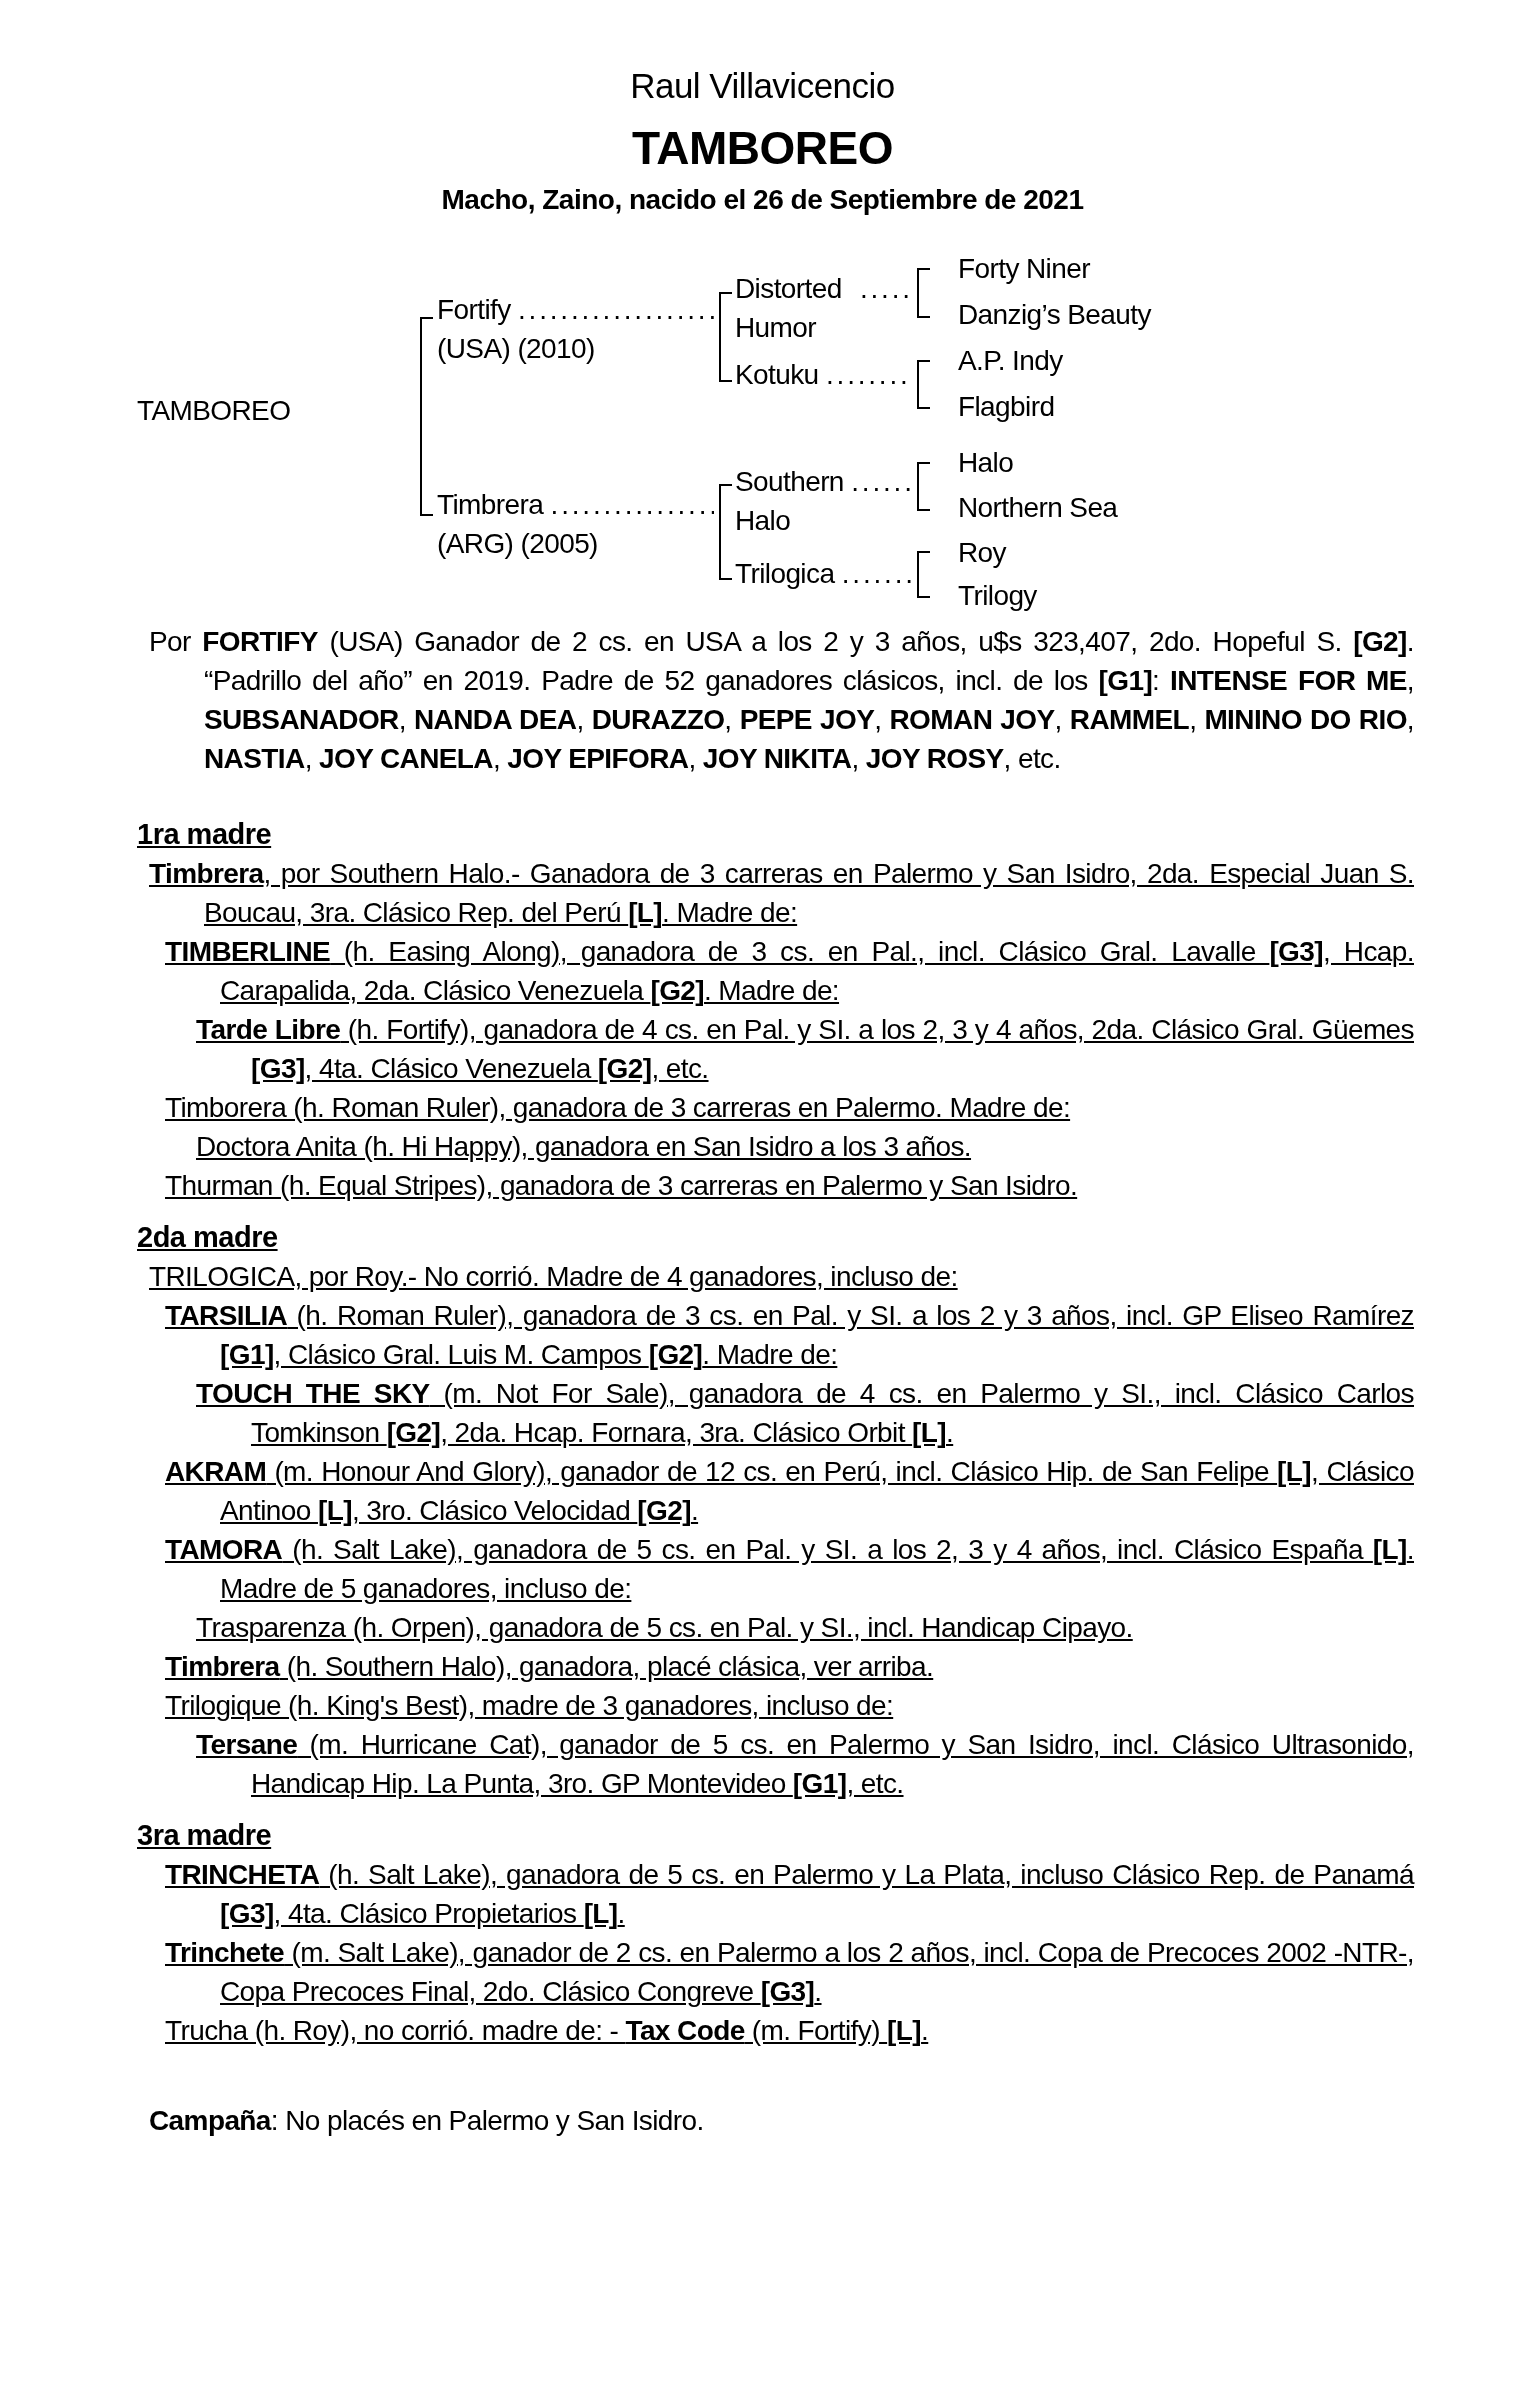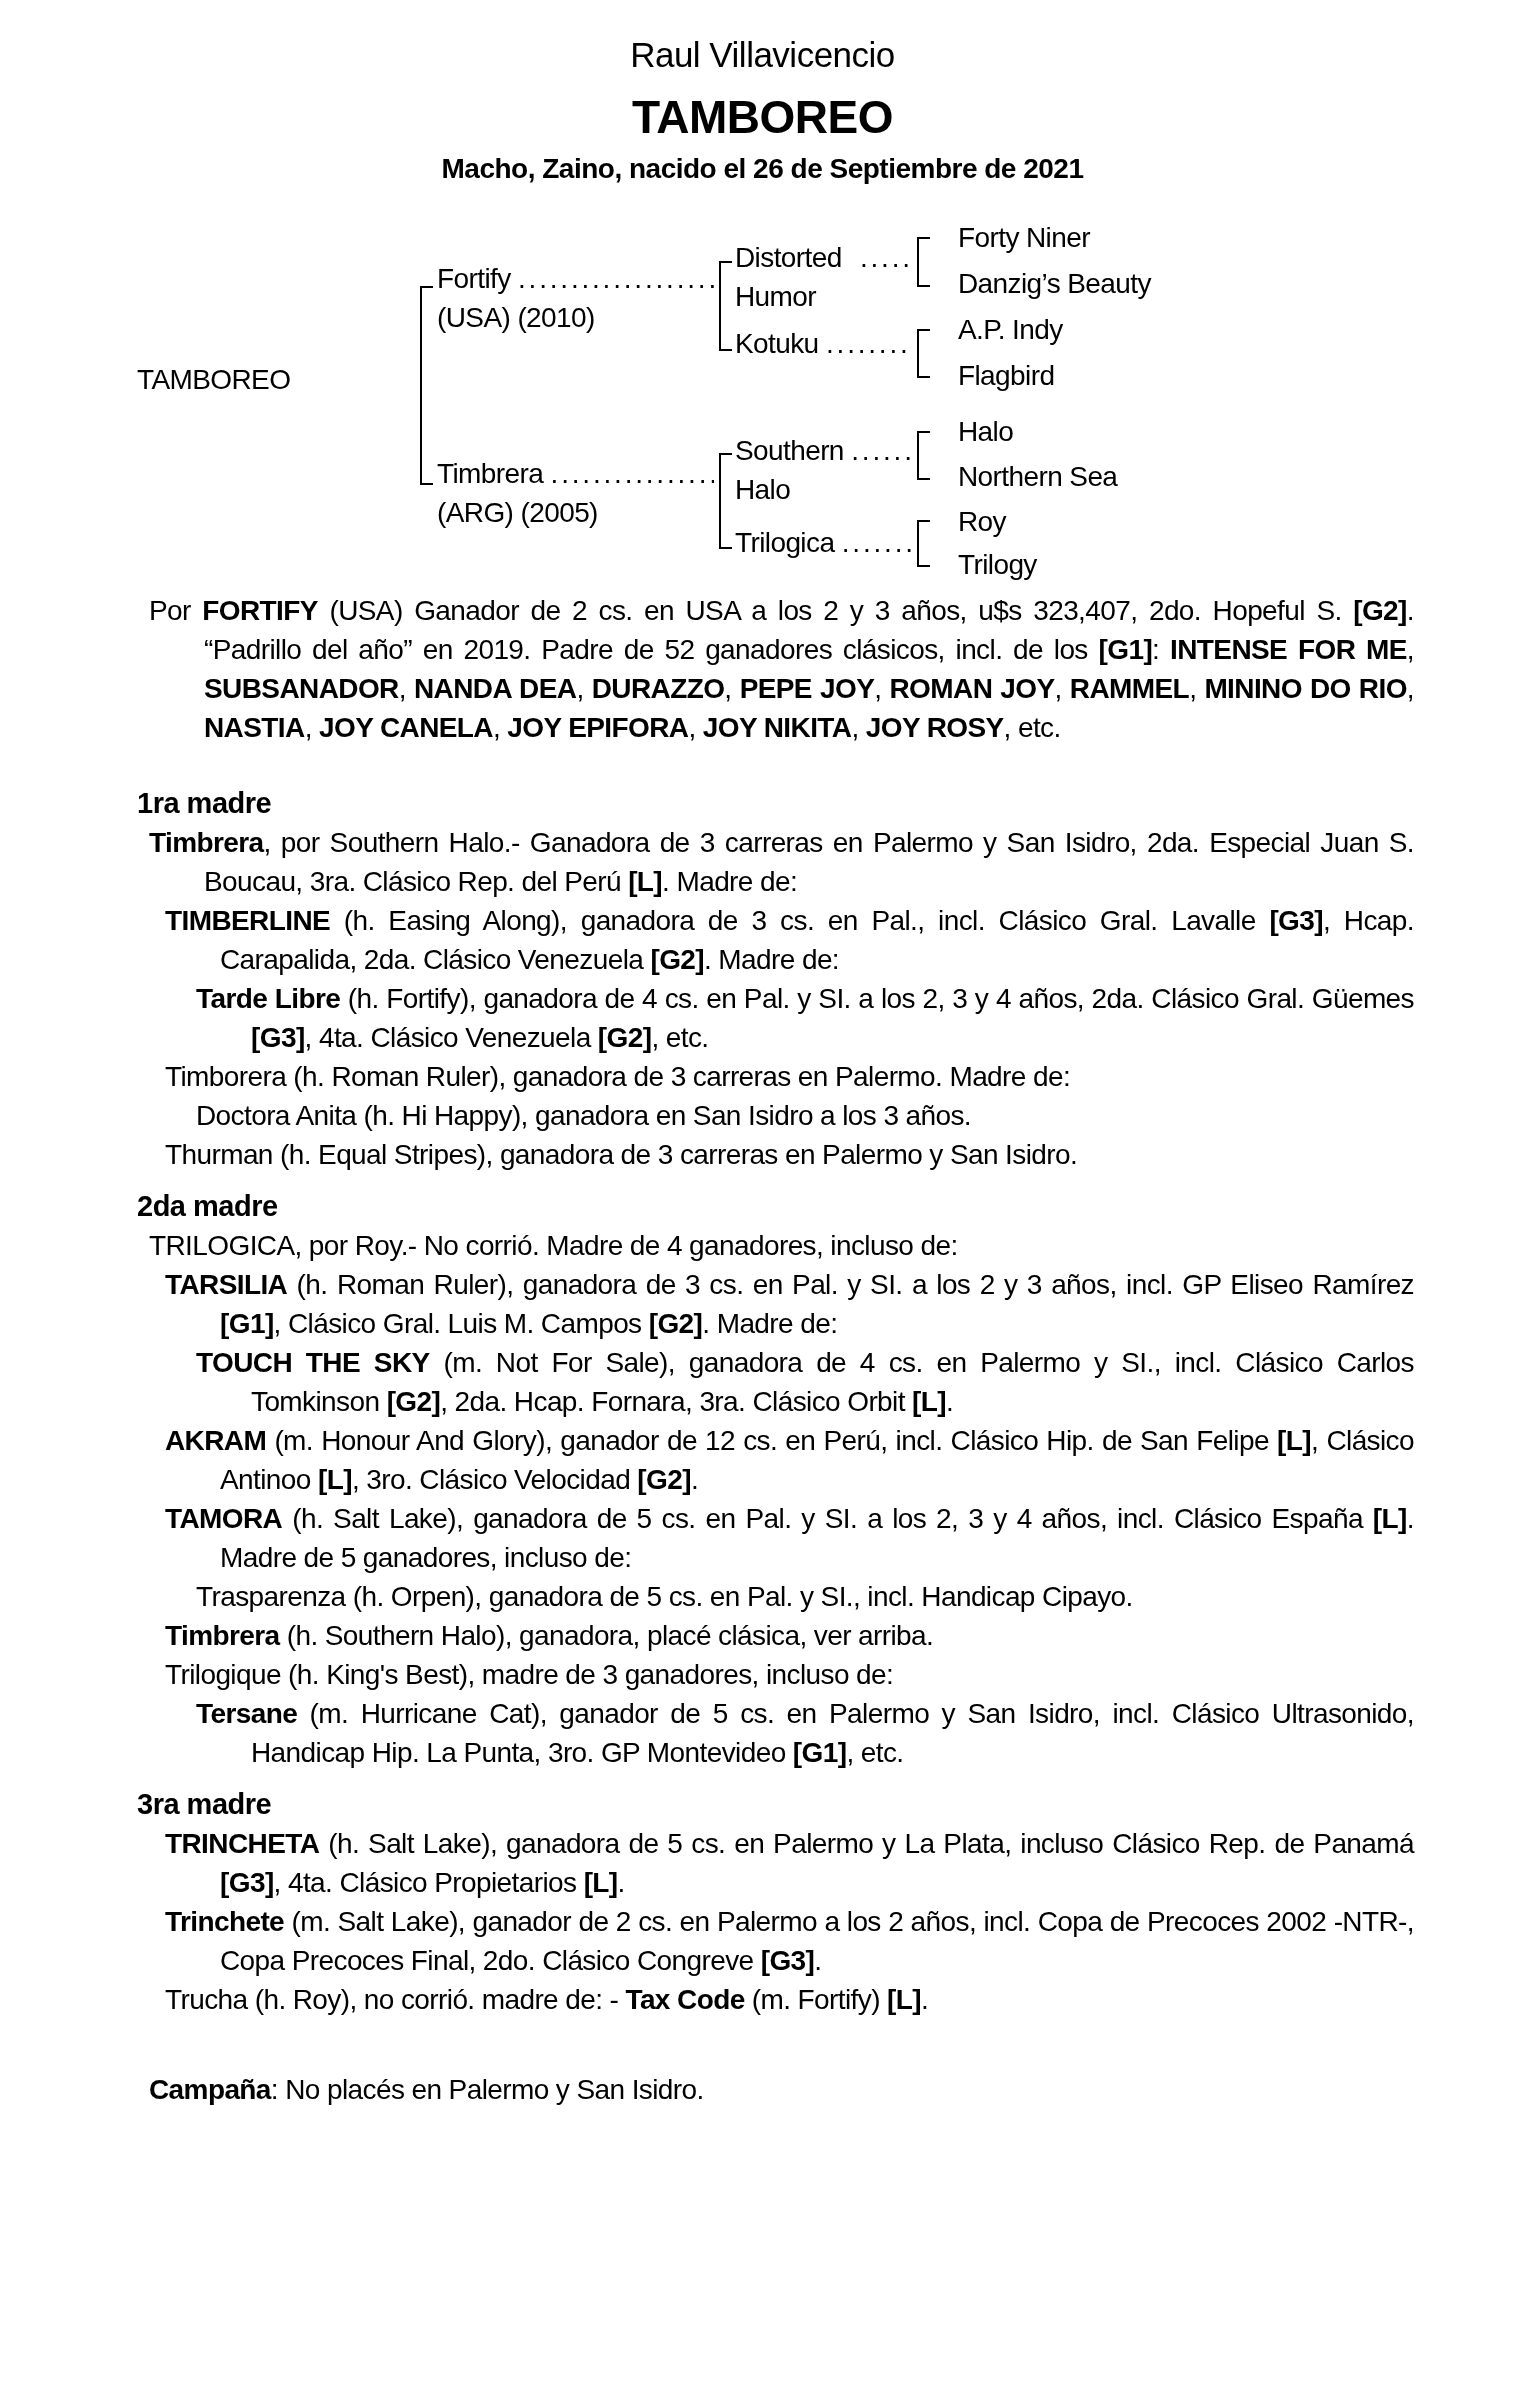--- a/index.html
+++ b/index.html
@@ -1,20 +1,20 @@
 <!DOCTYPE html>
 <html style="font-size:15px"><head>
 <meta charset="utf-8">
 <style>
   html,body{margin:0;padding:0;background:#fff;}
   .page{position:relative;width:1525px;height:2401px;background:#ffffff;color:#000;
         font-family:"Liberation Sans","DejaVu Sans",sans-serif;overflow:hidden;}
 
   
-  .owner{padding-top:35px;text-align:center;font-size:35px;letter-spacing:-0.5px;}
+  .owner{padding-top:66px;text-align:center;font-size:35px;letter-spacing:-0.5px;}
   .title{margin-top:15px;text-align:center;font-size:46px;font-weight:700;letter-spacing:-0.5px;}
   .subtitle{margin-top:9.2px;text-align:center;font-size:28px;font-weight:700;letter-spacing:-0.5px;}
 
   
   .tree{position:relative;height:374px;margin-top:21px;font-size:28px;letter-spacing:-0.6px;line-height:39px;}
   .tree .subject{position:absolute;left:137px;top:154px;}
   .gnode{position:absolute;}
   .prow{display:flex;align-items:baseline;}
   .leader{flex:1 1 auto;overflow:hidden;white-space:nowrap;margin-left:7.4px;letter-spacing:2.8px;}
   .bracket{position:absolute;width:11px;border:2.8px solid #000;border-right:none;}
@@ -30,21 +30,21 @@
   .b-g3c{top:225px;height:45px;} .b-g3d{top:314px;height:43px;}
   .g3{position:absolute;left:958px;white-space:nowrap;}
   .g3-0{top:12px;} .g3-1{top:58px;} .g3-2{top:104px;} .g3-3{top:150px;}
   .g3-4{top:206px;} .g3-5{top:251px;} .g3-6{top:296px;} .g3-7{top:339px;}
 
   
   .content{margin:11px 111px 0 137px;font-size:28px;letter-spacing:-0.6px;line-height:39px;}
   .para{margin:0;text-align:justify;padding-left:55px;text-indent:-55px;}
   .lvl0{margin-left:12px;} .lvl1{margin-left:28px;} .lvl2{margin-left:59px;}
   .madre{margin:0;font-size:29px;font-weight:700;line-height:39px;letter-spacing:-0.5px;}
-  section.madre-sec{margin-top:13px;}
+  section.madre-sec{margin-top:13px;text-decoration:underline;}
   section.madre-sec:first-of-type{margin-top:37px;}
   .campaign{margin-top:51px;}
   b{font-weight:700;}
 </style>
 </head>
 <body>
 
 <div class="page">
 
   <div class="owner">Raul Villavicencio</div>

